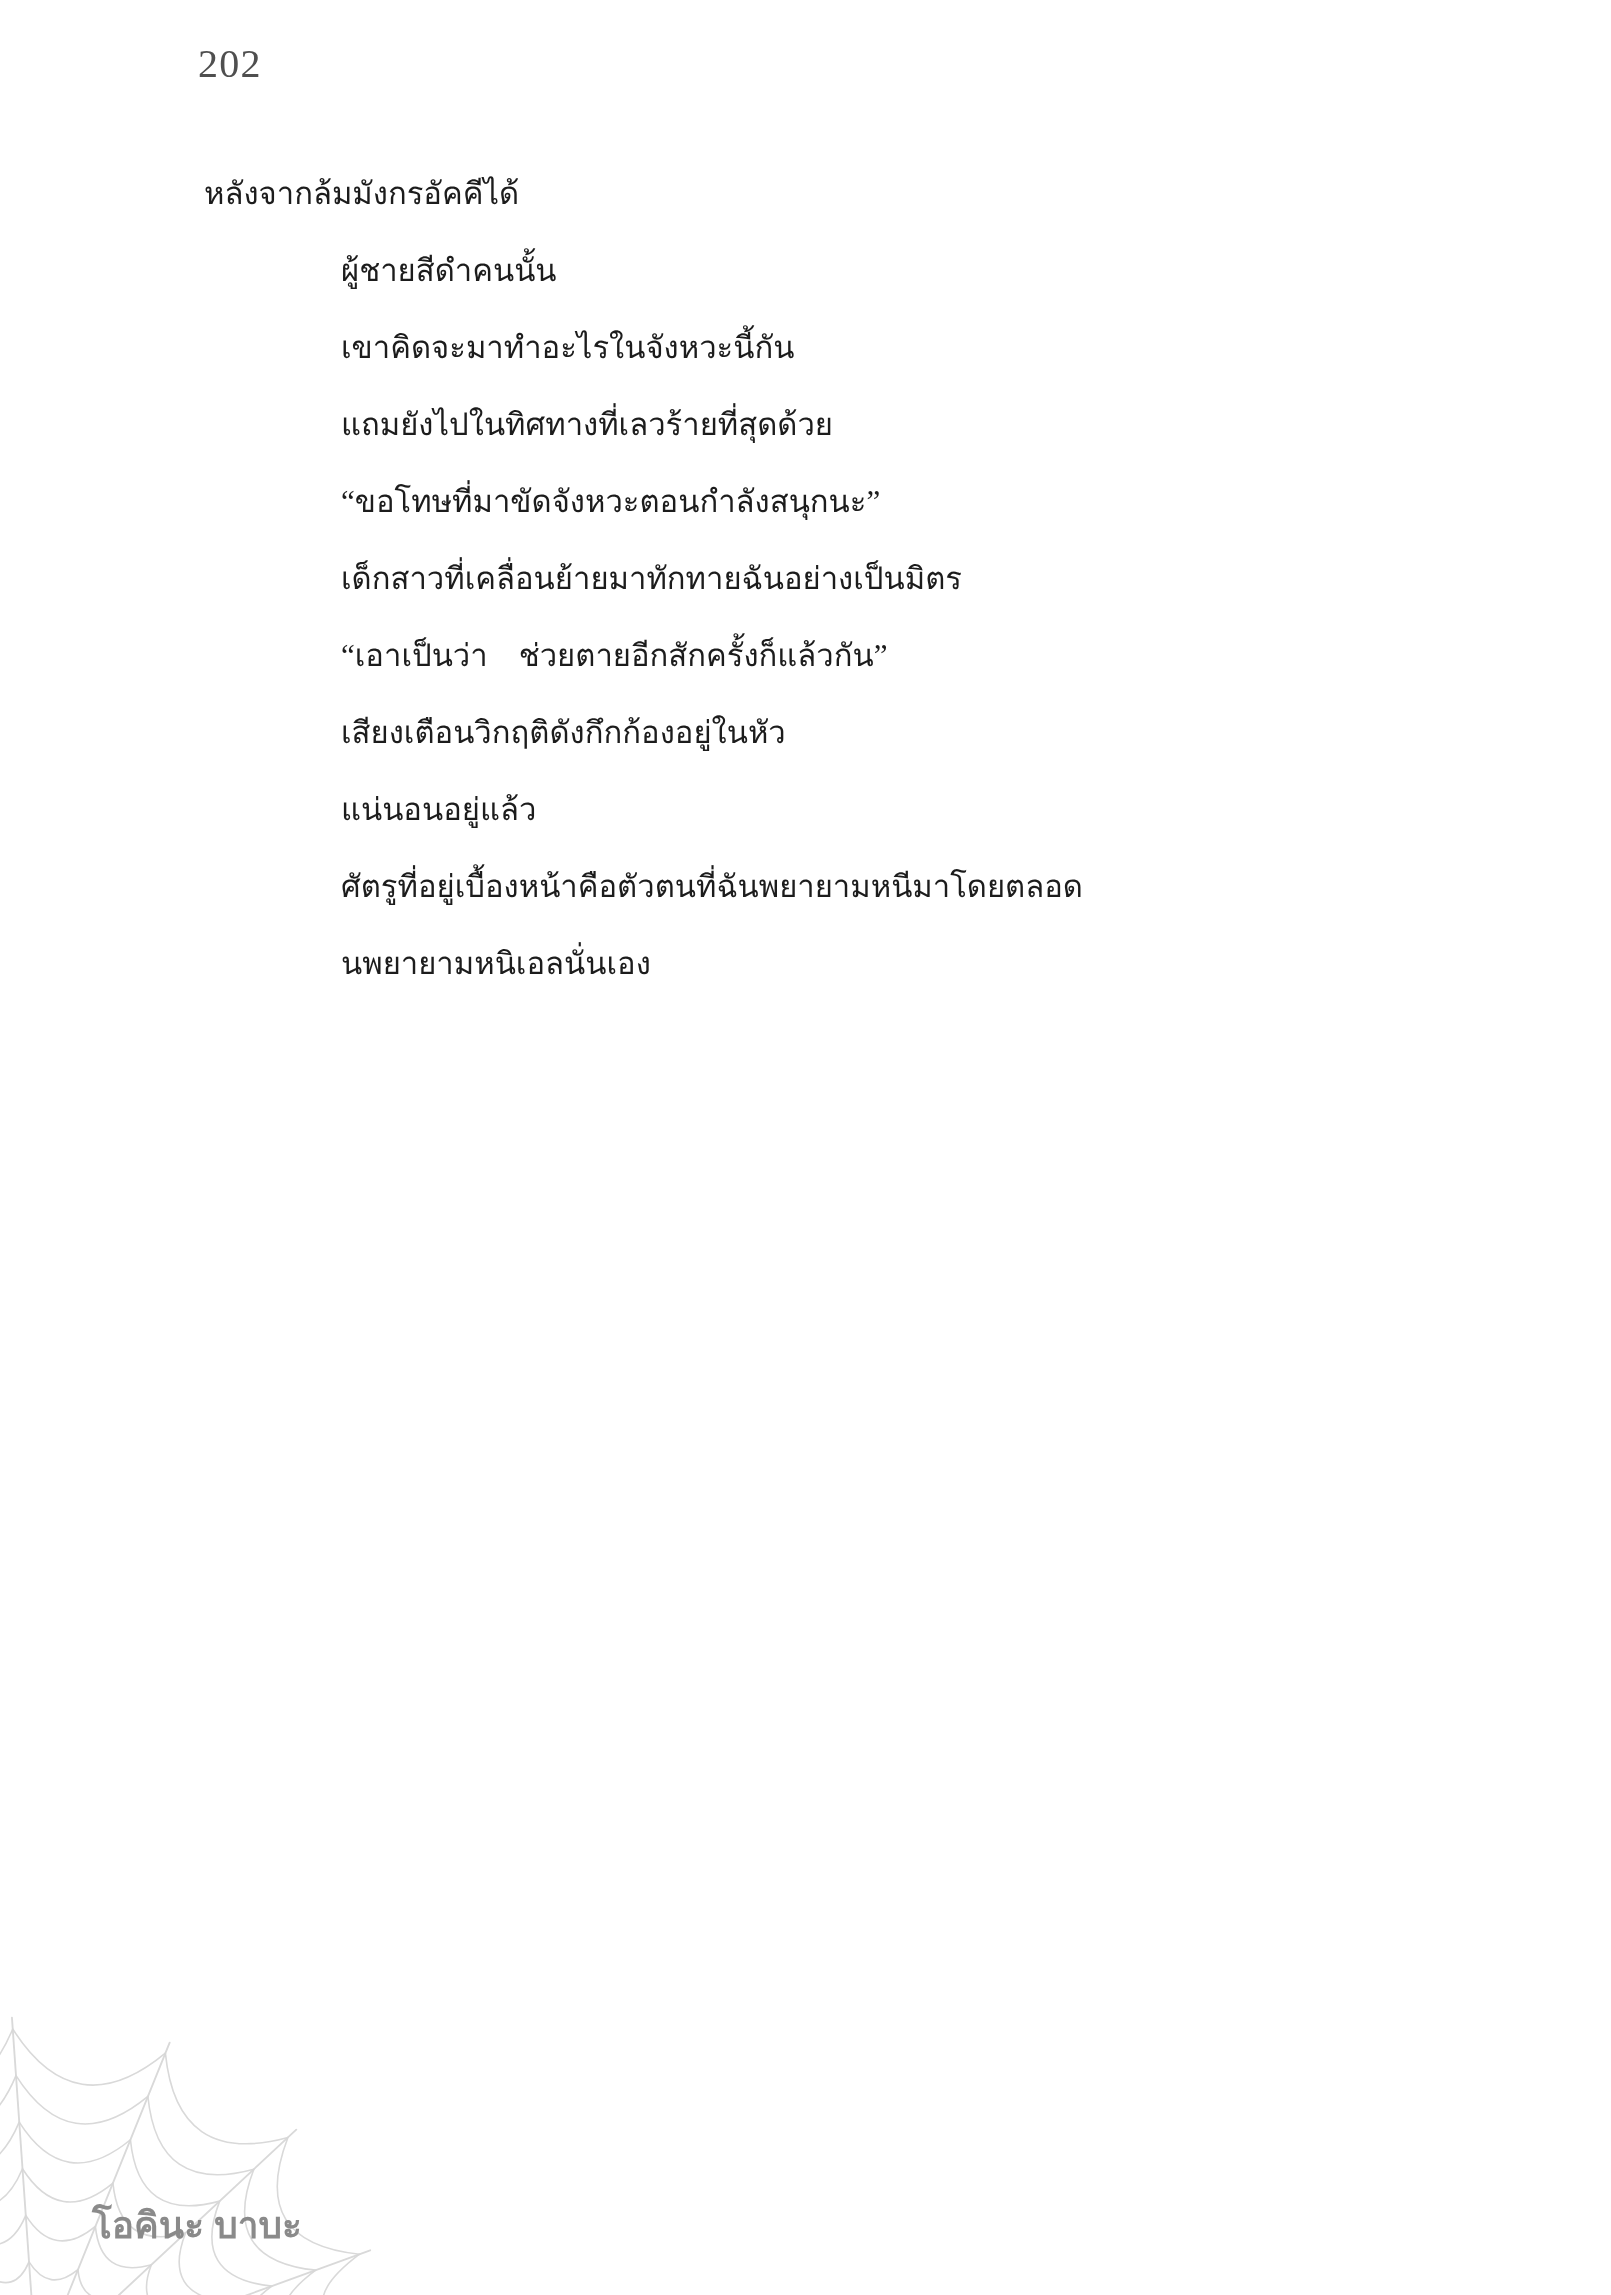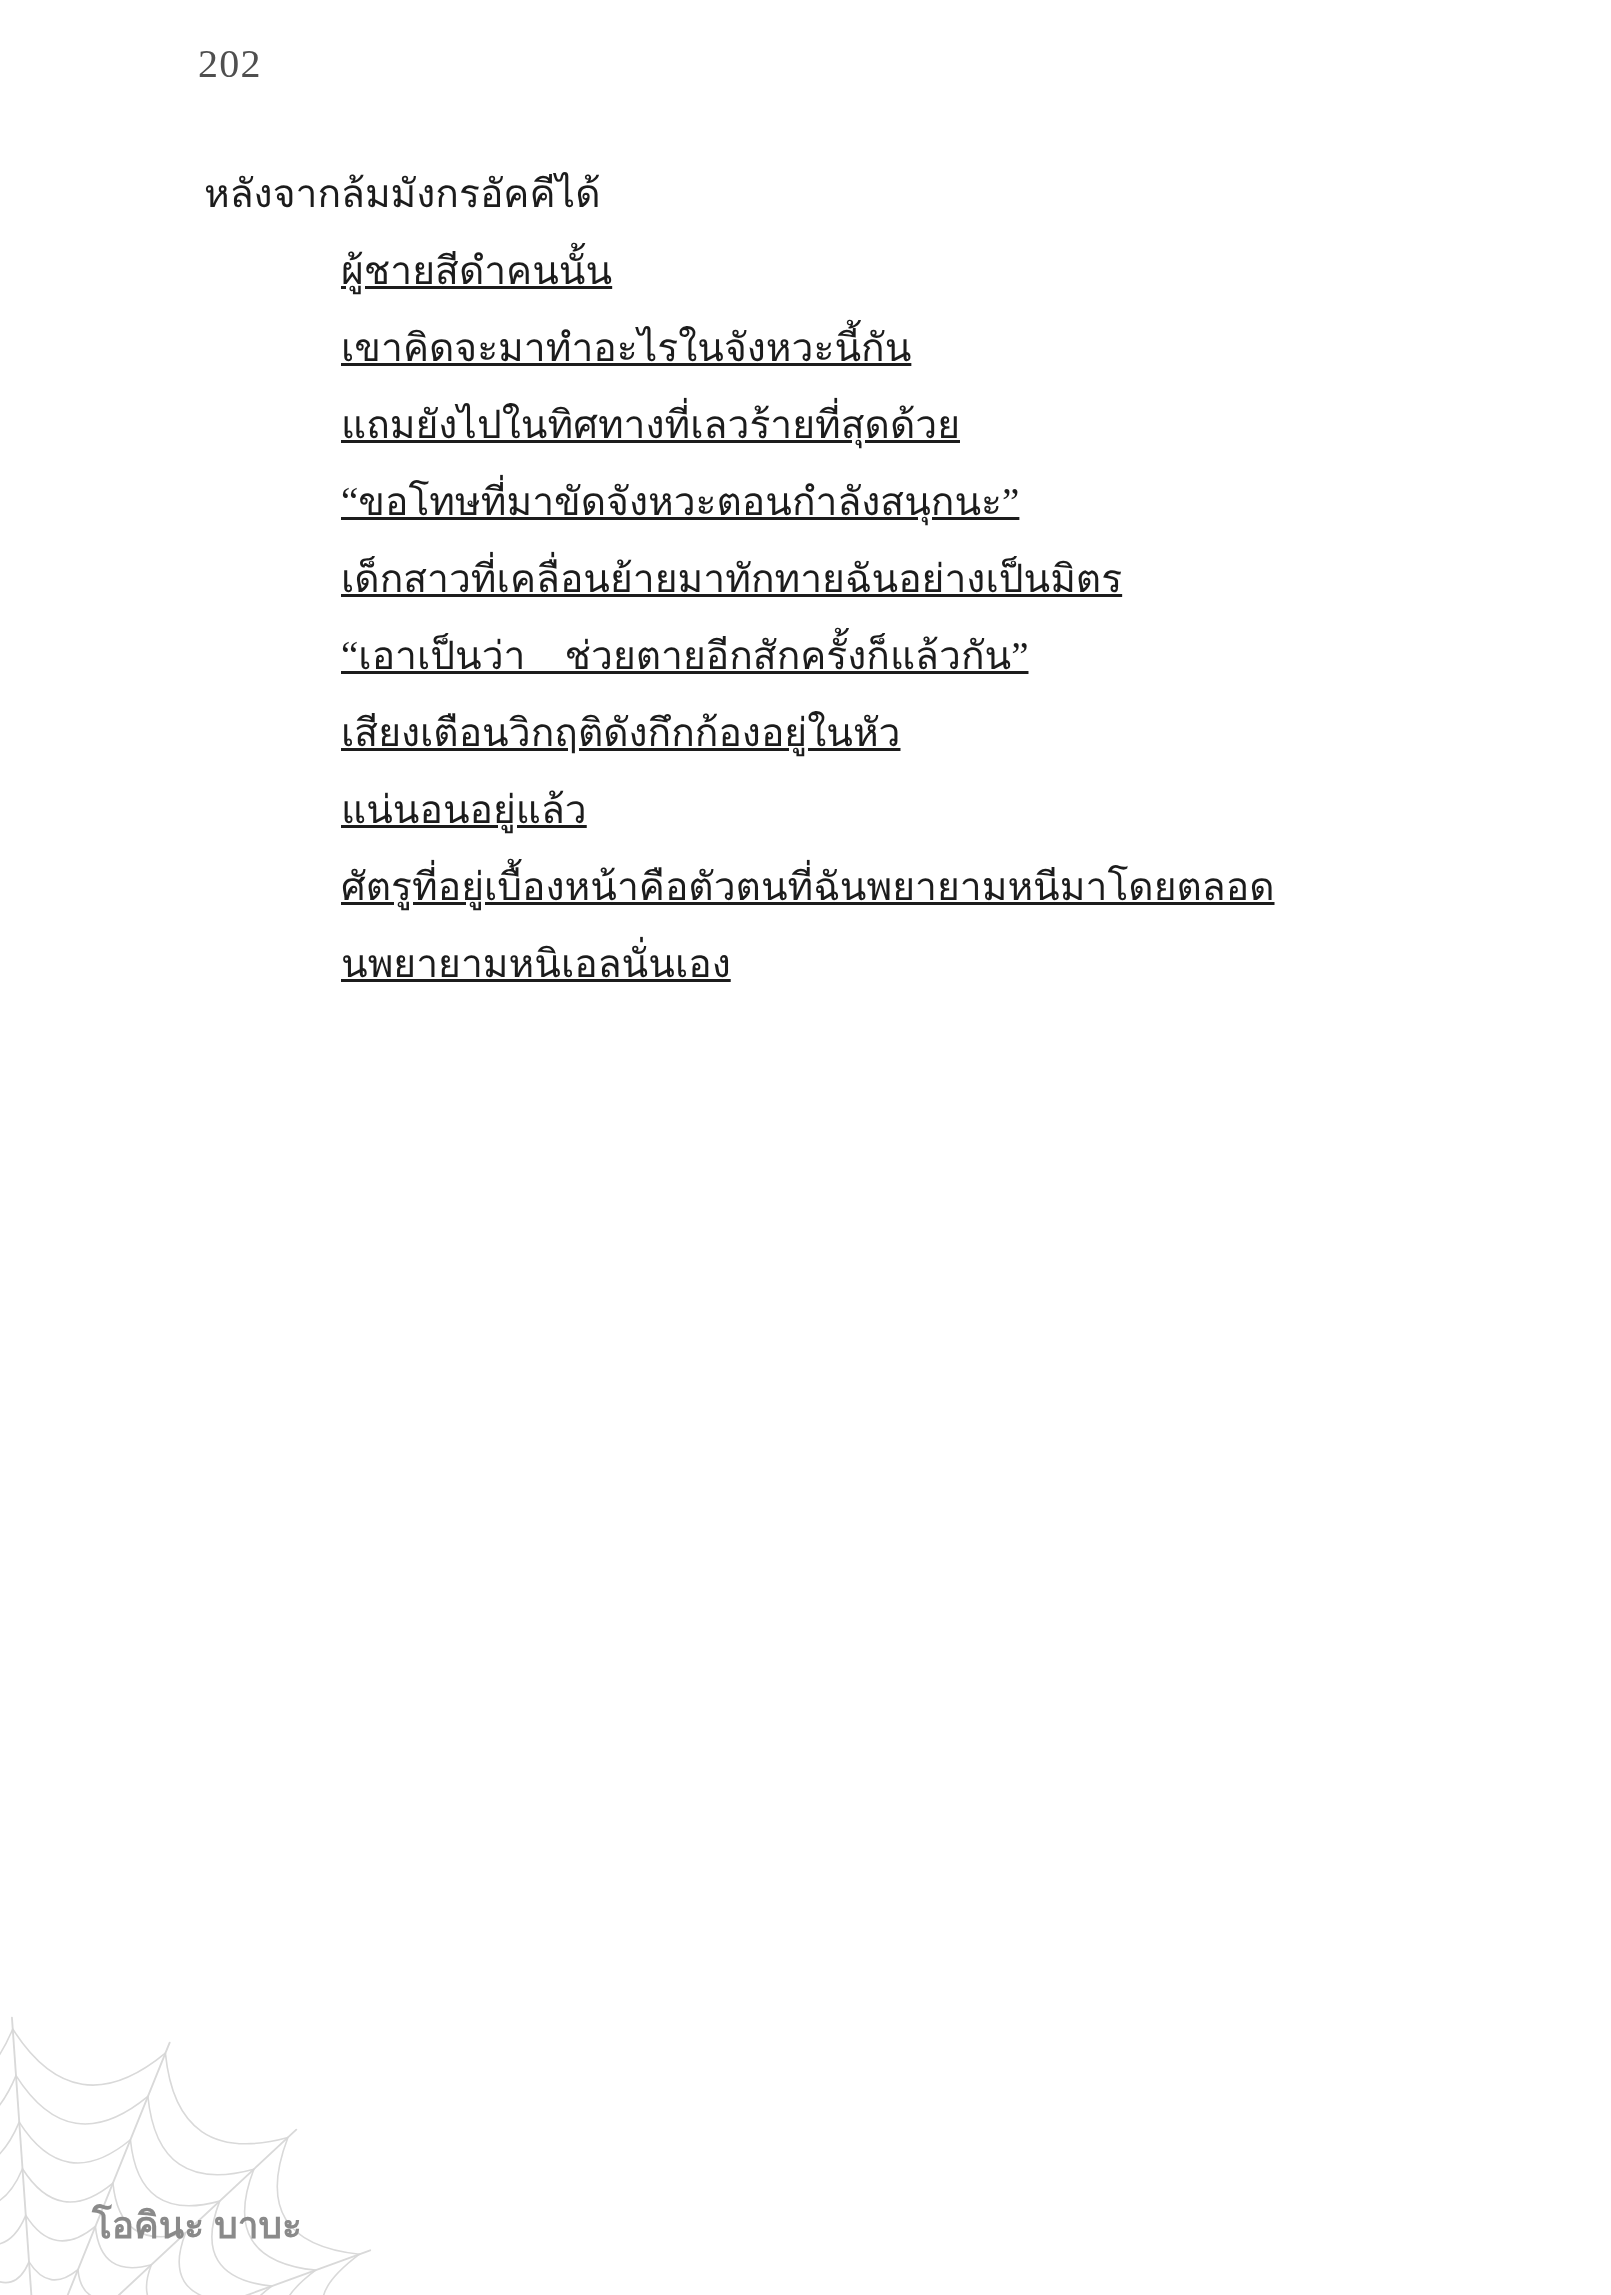--- a/index.html
+++ b/index.html
@@ -29,31 +29,30 @@
     font-size: 40px;
     line-height: 1;
     color: var(--page-number, #4f4f4f);
     letter-spacing: 1.3px;
   }
   .text-block {
     position: absolute;
     left: 204px;
     top: 155px;
     width: 1268px;
-    font-size: 39px;
+    font-size: 31px;
     line-height: 77px;
     color: var(--ink, #1c1c1c);
     white-space: nowrap;
   }
   .line {
     height: 77px;
   }
   .line.indent {
     padding-left: 137px;
-    text-decoration: underline;
   }
   .web-watermark {
     position: absolute;
     left: 0;
     bottom: 0;
     width: 507px;
     height: 467px;
     pointer-events: none;
   }
   .web-watermark path, .web-watermark line {

